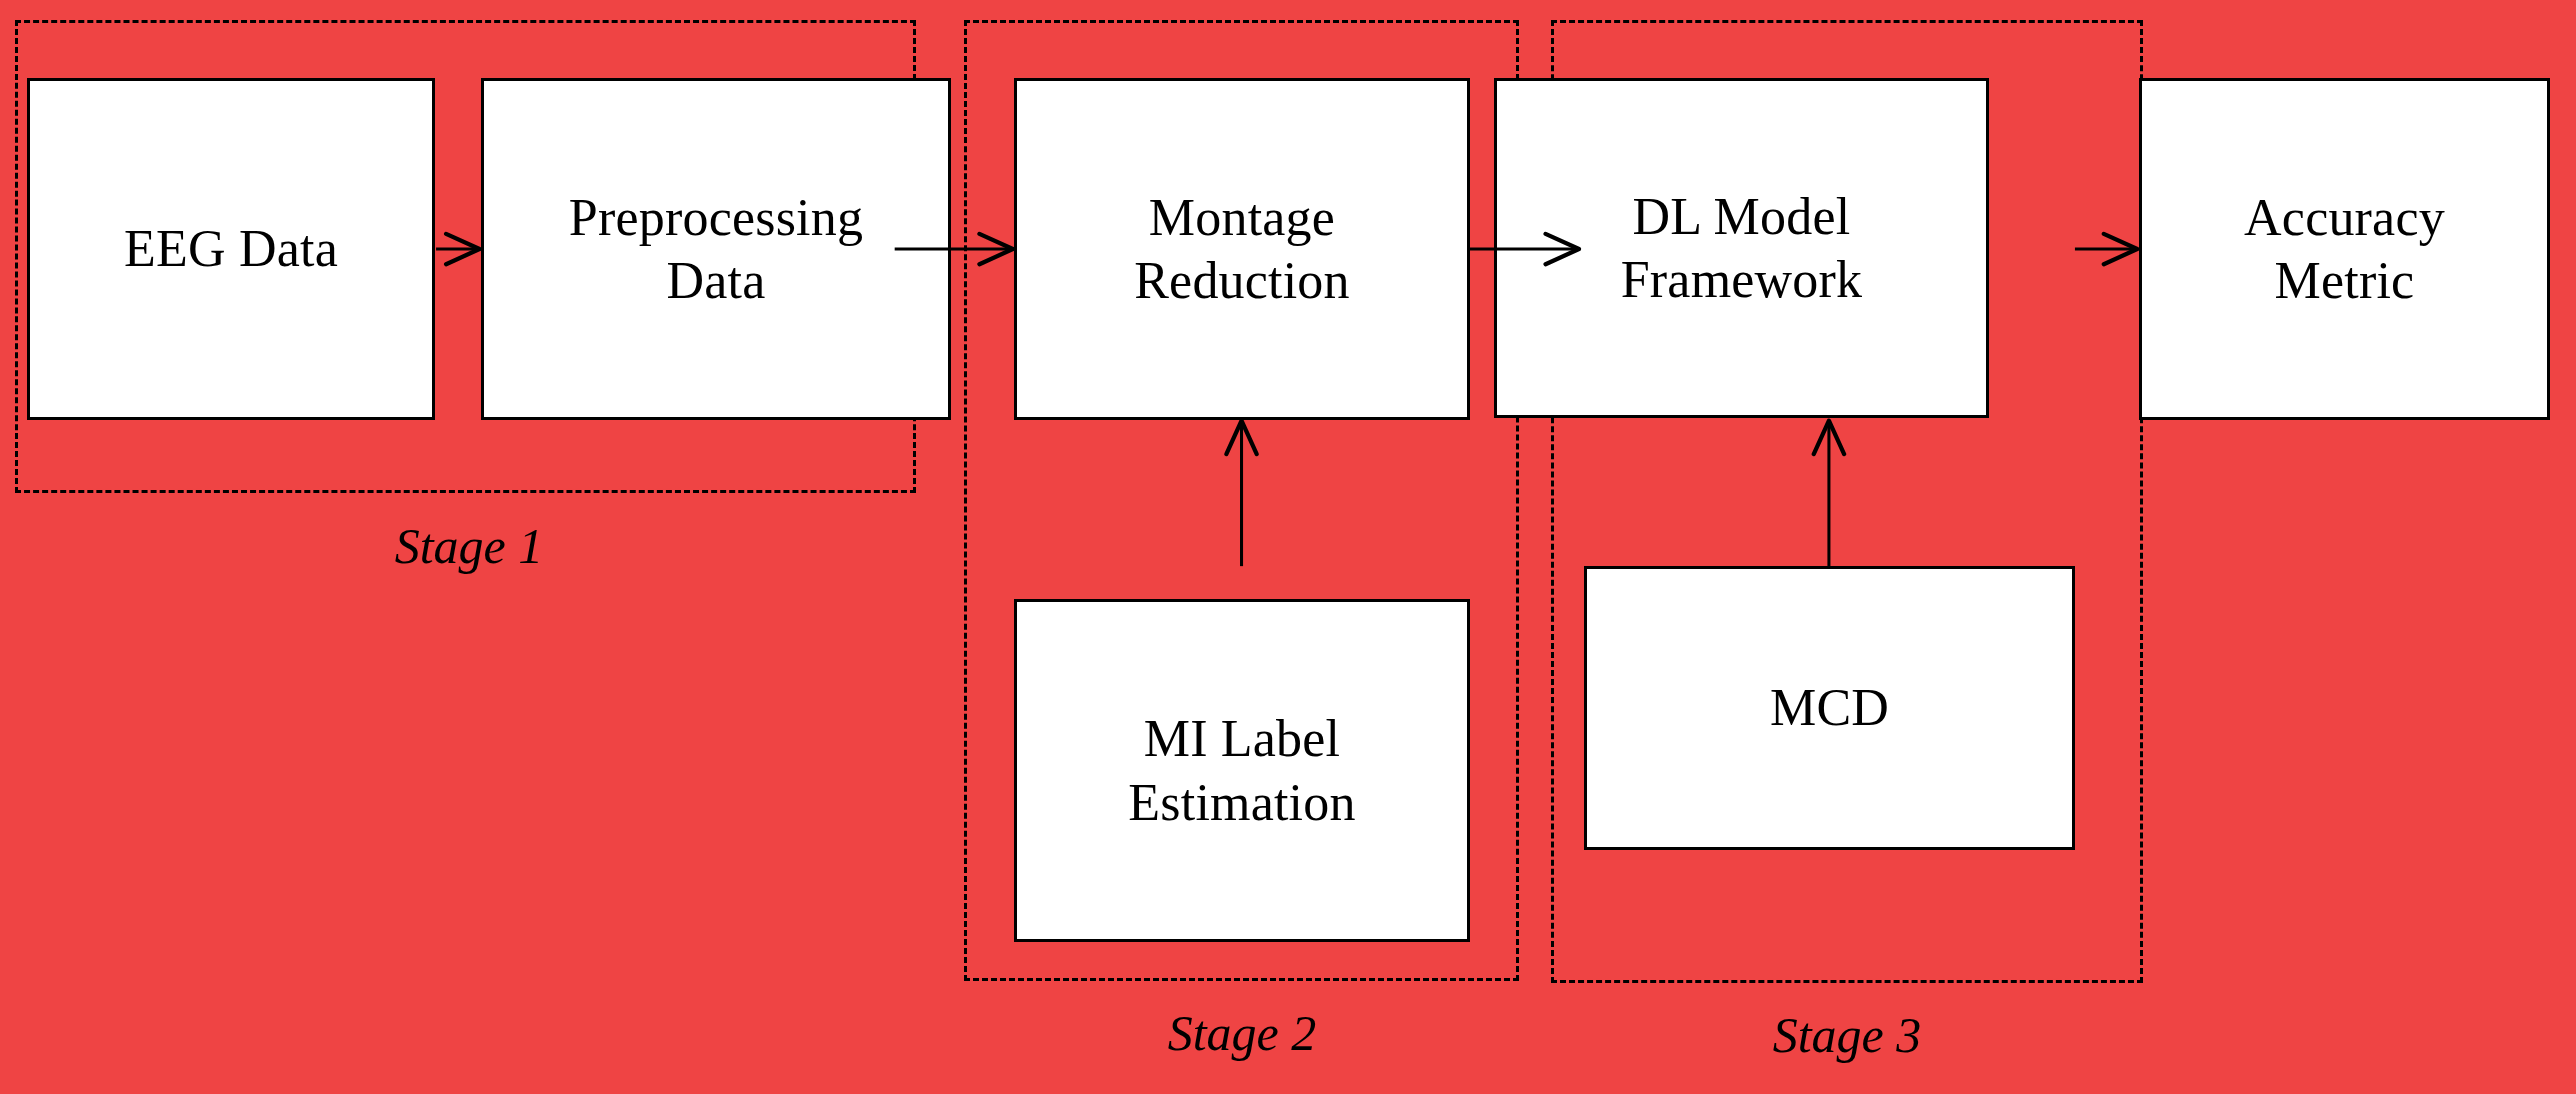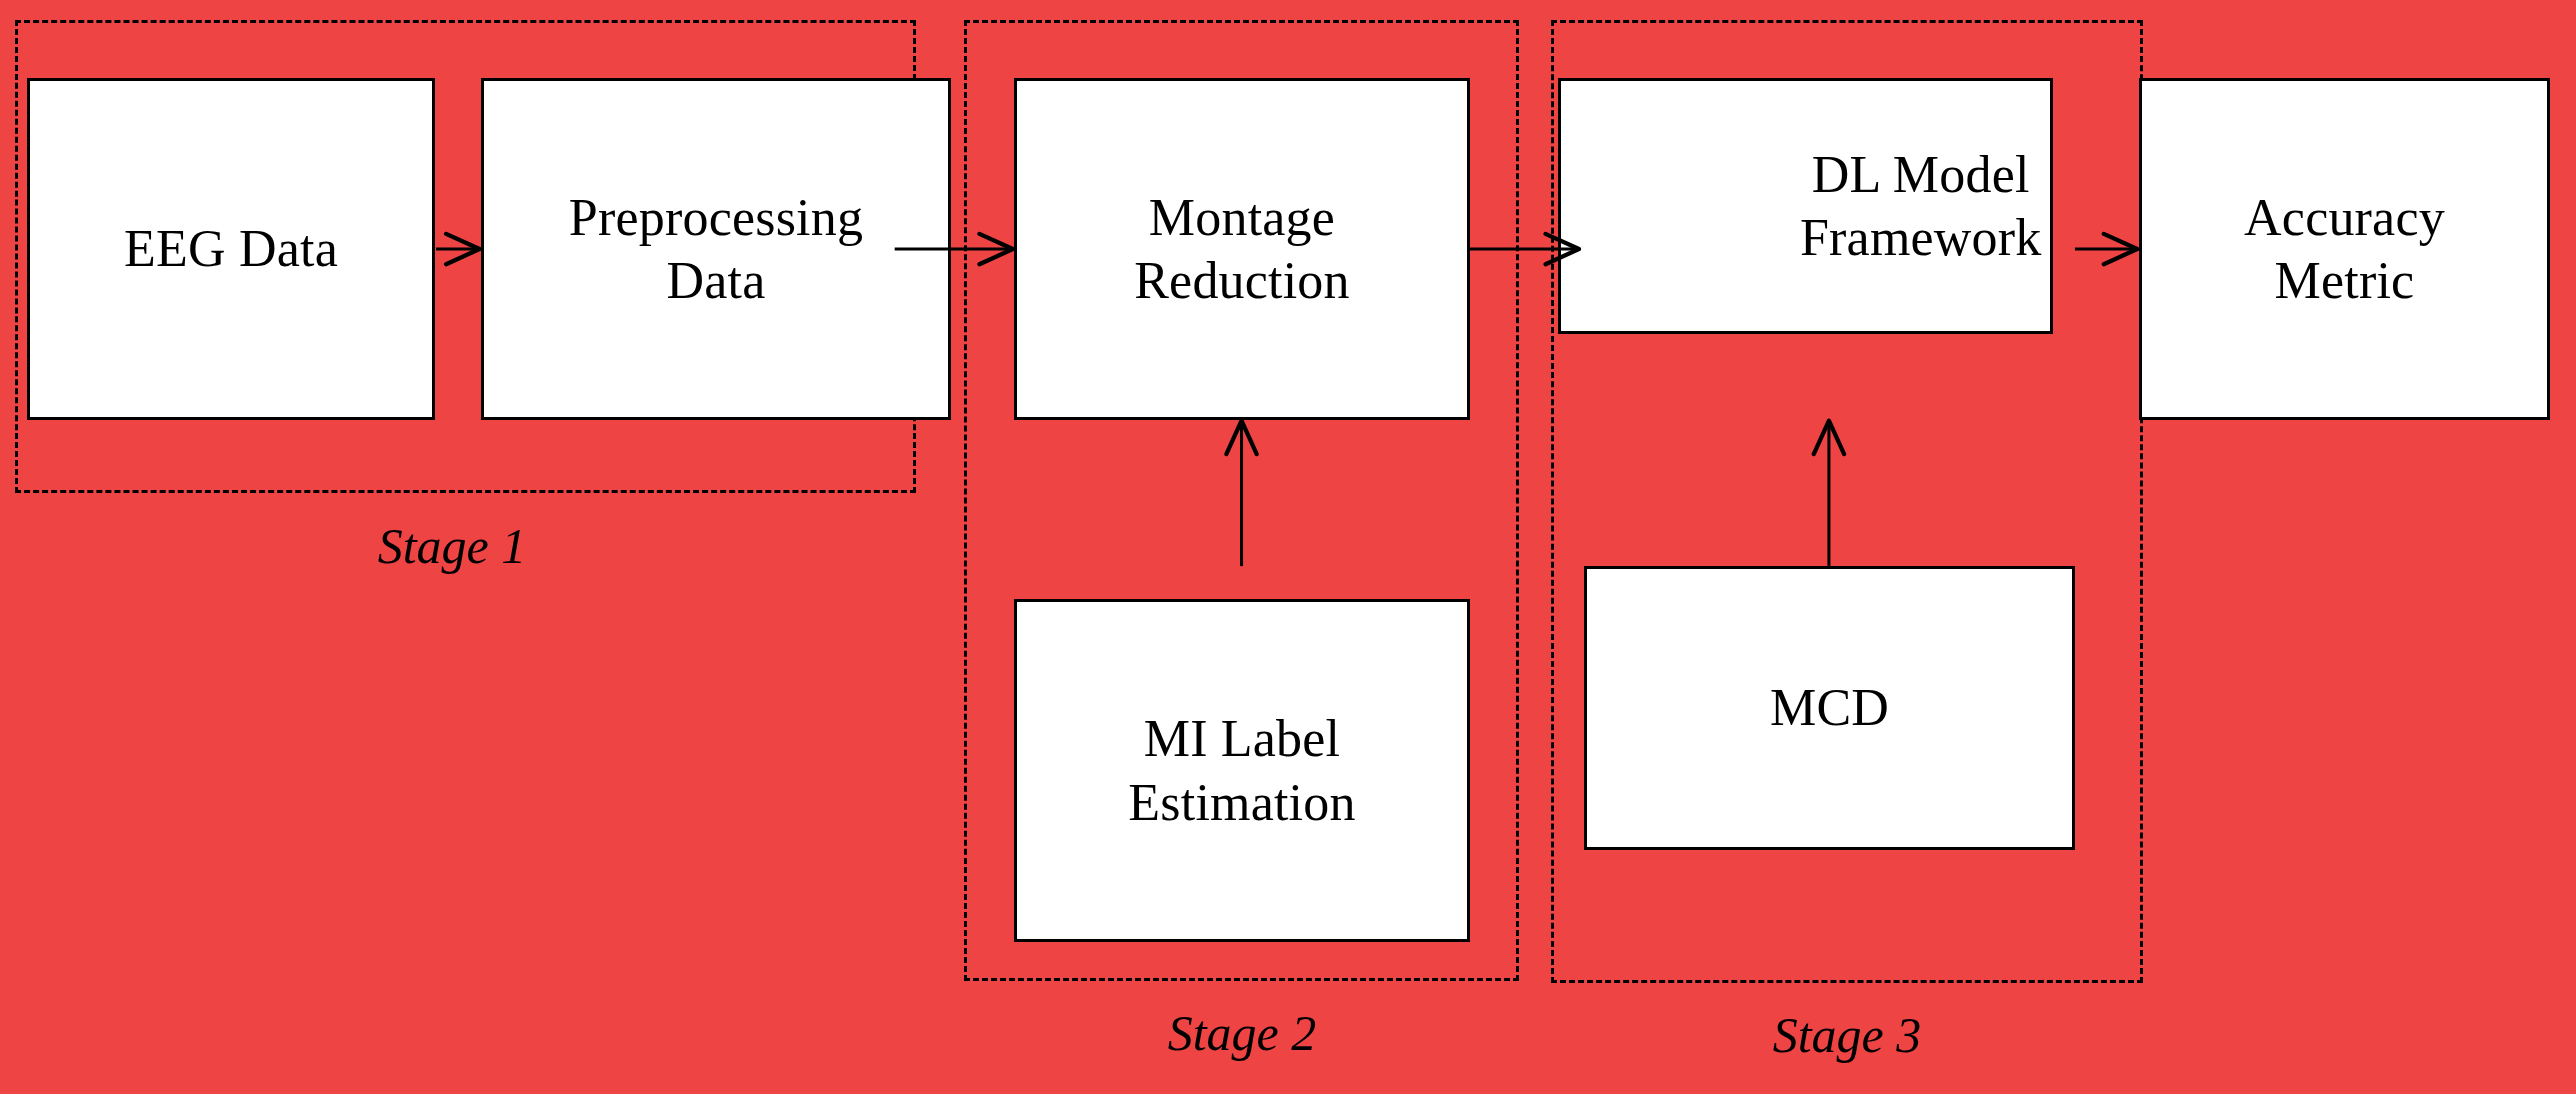--- a/index.html
+++ b/index.html
@@ -78,21 +78,21 @@
   <div class="node" style="left:481px; top:78px; width:470px; height:342px;">
     <span class="node-label">Preprocessing
 Data</span>
   </div>
 
   <div class="node" style="left:1014px; top:78px; width:456px; height:342px;">
     <span class="node-label">Montage
 Reduction</span>
   </div>
 
-  <div class="node" style="left:1558px; top:78px; width:495px; height:256px;justify-content:flex-end;">
+  <div class="node" style="left:1494px; top:78px; width:495px; height:340px;">
     <span class="node-label">DL Model
 Framework</span>
   </div>
 
   <div class="node" style="left:2139px; top:78px; width:411px; height:342px;">
     <span class="node-label">Accuracy
 Metric</span>
   </div>
 
   <div class="node" style="left:1014px; top:566px; width:456px; height:343px;margin-top:33px;">
@@ -113,18 +113,18 @@
     <g stroke="#000000" stroke-width="5" fill="none">
       <line x1="717" y1="410" x2="786" y2="410" marker-end="url(#arrowhead)"></line>
       <line x1="1472" y1="410" x2="1664" y2="410" marker-end="url(#arrowhead)"></line>
       <line x1="2419" y1="410" x2="2596" y2="410" marker-end="url(#arrowhead)"></line>
       <line x1="3415" y1="410" x2="3515" y2="410" marker-end="url(#arrowhead)"></line>
       <line x1="2043" y1="932" x2="2043" y2="695" marker-end="url(#arrowhead)"></line>
       <line x1="3010" y1="932" x2="3010" y2="695" marker-end="url(#arrowhead)"></line>
     </g>
   </svg>
 
-  <div class="stage-caption" style="left:452px; top:517px;">Stage 1</div>
+  <div class="stage-caption" style="left:469px; top:517px;">Stage 1</div>
   <div class="stage-caption" style="left:1242px; top:1004px;">Stage 2</div>
   <div class="stage-caption" style="left:1847px; top:1006px;">Stage 3</div>
 
 </div>
 
 
 </body></html>

